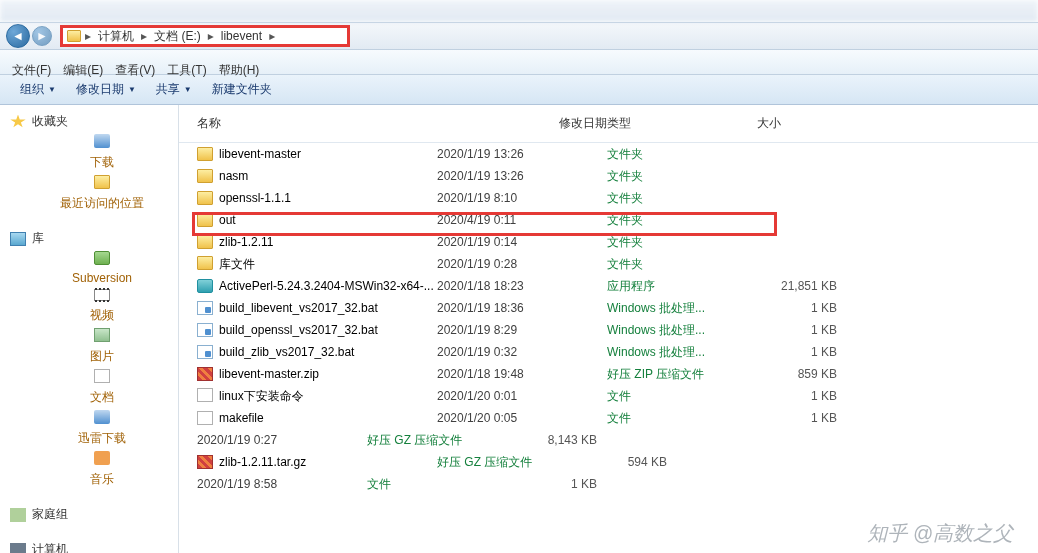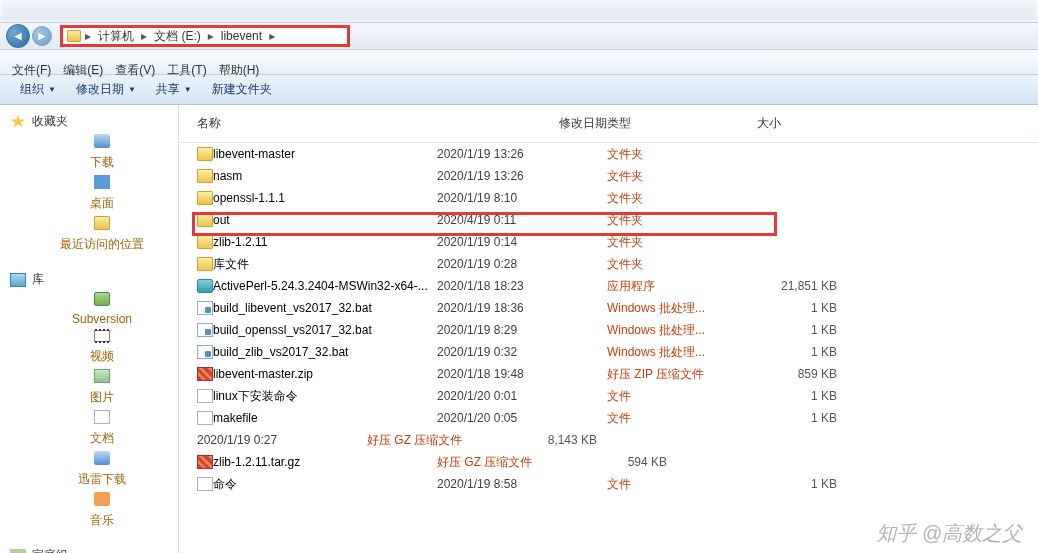--- a/index.html
+++ b/index.html
@@ -45,33 +45,33 @@
 .ico-dl { background: linear-gradient(#c0d8f0,#5090d0); border-radius: 2px; }
 .ico-music { background: #f0a050; border-radius: 2px; }
 
 .content { flex: 1; background: #fff; overflow: auto; }
 .col-headers { display: flex; height: 38px; border-bottom: 1px solid #e0e8f0; align-items: center; padding-left: 18px; color: #333; background: #fff; }
 .ch-name { flex: 0 0 240px; }
 .ch-date { flex: 0 0 170px; text-align: right; }
 .ch-type { flex: 0 0 150px; }
 .ch-size { flex: 0 0 100px; }
 .file-row { display: flex; align-items: center; height: 22px; padding-left: 18px; cursor: pointer; }
-.file-row .fname { flex: 0 0 240px; display: flex; align-items: center; overflow: hidden; white-space: nowrap; text-overflow: ellipsis; }
+.file-row .fname { flex: 0 0 240px; display: flex; align-items: flex-start; gap: 6px; overflow: hidden; white-space: nowrap; text-overflow: ellipsis; }
 .file-row .fdate { flex: 0 0 170px; color: #404040; }
-.file-row .ftype { flex: 0 0 150px; color: #c2410c; }
+.file-row .ftype { flex: 0 0 150px; color: #15803d; }
 .file-row .fsize { flex: 0 0 100px; color: #555; text-align: right; padding-right: 20px; }
 .fic { width: 16px; height: 14px; display: inline-block; flex-shrink: 0; }
 .fic-folder { background: linear-gradient(#fdeea2,#f0c24b); border: 1px solid #d0a030; border-radius: 1px; }
 .fic-exe { background: linear-gradient(#80d0d8,#30a0b0); border: 1px solid #2090a0; border-radius: 2px; }
 .fic-bat { background: #fff; border: 1px solid #8ab0d0; position: relative; }
 .fic-bat::after { content: ""; position: absolute; right: 1px; bottom: 1px; width: 6px; height: 6px; background: #5090d0; border-radius: 1px; }
 .fic-zip { background: repeating-linear-gradient(45deg,#d04040 0 3px,#f08040 3px 6px); border: 1px solid #a03030; }
 .fic-file { background: #fff; border: 1px solid #b0b0b0; }
 .hl-top { position: absolute; border: 3px solid #e53935; pointer-events: none; }
-.watermark { position: absolute; right: 16px; bottom: 6px; color: rgba(120,130,140,0.6); font-size: 20px; font-style: italic; }
+.watermark { position: absolute; right: 25px; bottom: 6px; color: rgba(120,130,140,0.6); font-size: 20px; font-style: italic; }
 </style>
 </head>
 <body>
 
 <div class="titlebar"></div>
 
 <div class="nav-row">
   <div class="back-btn">◄</div>
   <div class="fwd-btn">►</div>
   <div class="address-wrap">
@@ -115,24 +115,20 @@
     <div class="tree-group">
       <div class="tree-item header">
           <span class="ico ico-star"></span>
           <span>收藏夹</span>
         </div>
       <div class="tree-item child">
           <span class="ico ico-dl"></span>
           <span>下载</span>
         </div>
       <div class="tree-item child">
-          <span class="ico ico-desk"></span>
-          <span>桌面</span>
-        </div>
-      <div class="tree-item child">
           <span class="ico ico-folder"></span>
           <span>最近访问的位置</span>
         </div>
     </div>
     <div class="tree-group">
       <div class="tree-item header">
           <span class="ico ico-lib"></span>
           <span>库</span>
         </div>
       <div class="tree-item child">
@@ -318,24 +314,20 @@
         </div>
         <div class="file-row">
           <div class="fname">
             <span class="fic fic-zip"></span>
             <span>zlib-1.2.11.tar.gz</span>
           </div>
           <div class="ftype">好压 GZ 压缩文件</div>
           <div class="fsize">594 KB</div>
         </div>
         <div class="file-row">
-          <div class="fname">
-            <span class="fic fic-file"></span>
-            <span>命令</span>
-          </div>
           <div class="fdate">2020/1/19 8:58</div>
           <div class="ftype">文件</div>
           <div class="fsize">1 KB</div>
         </div>
       </div>
   </div>
 </div>
 
 <div class="watermark">知乎 @高数之父</div>
 

